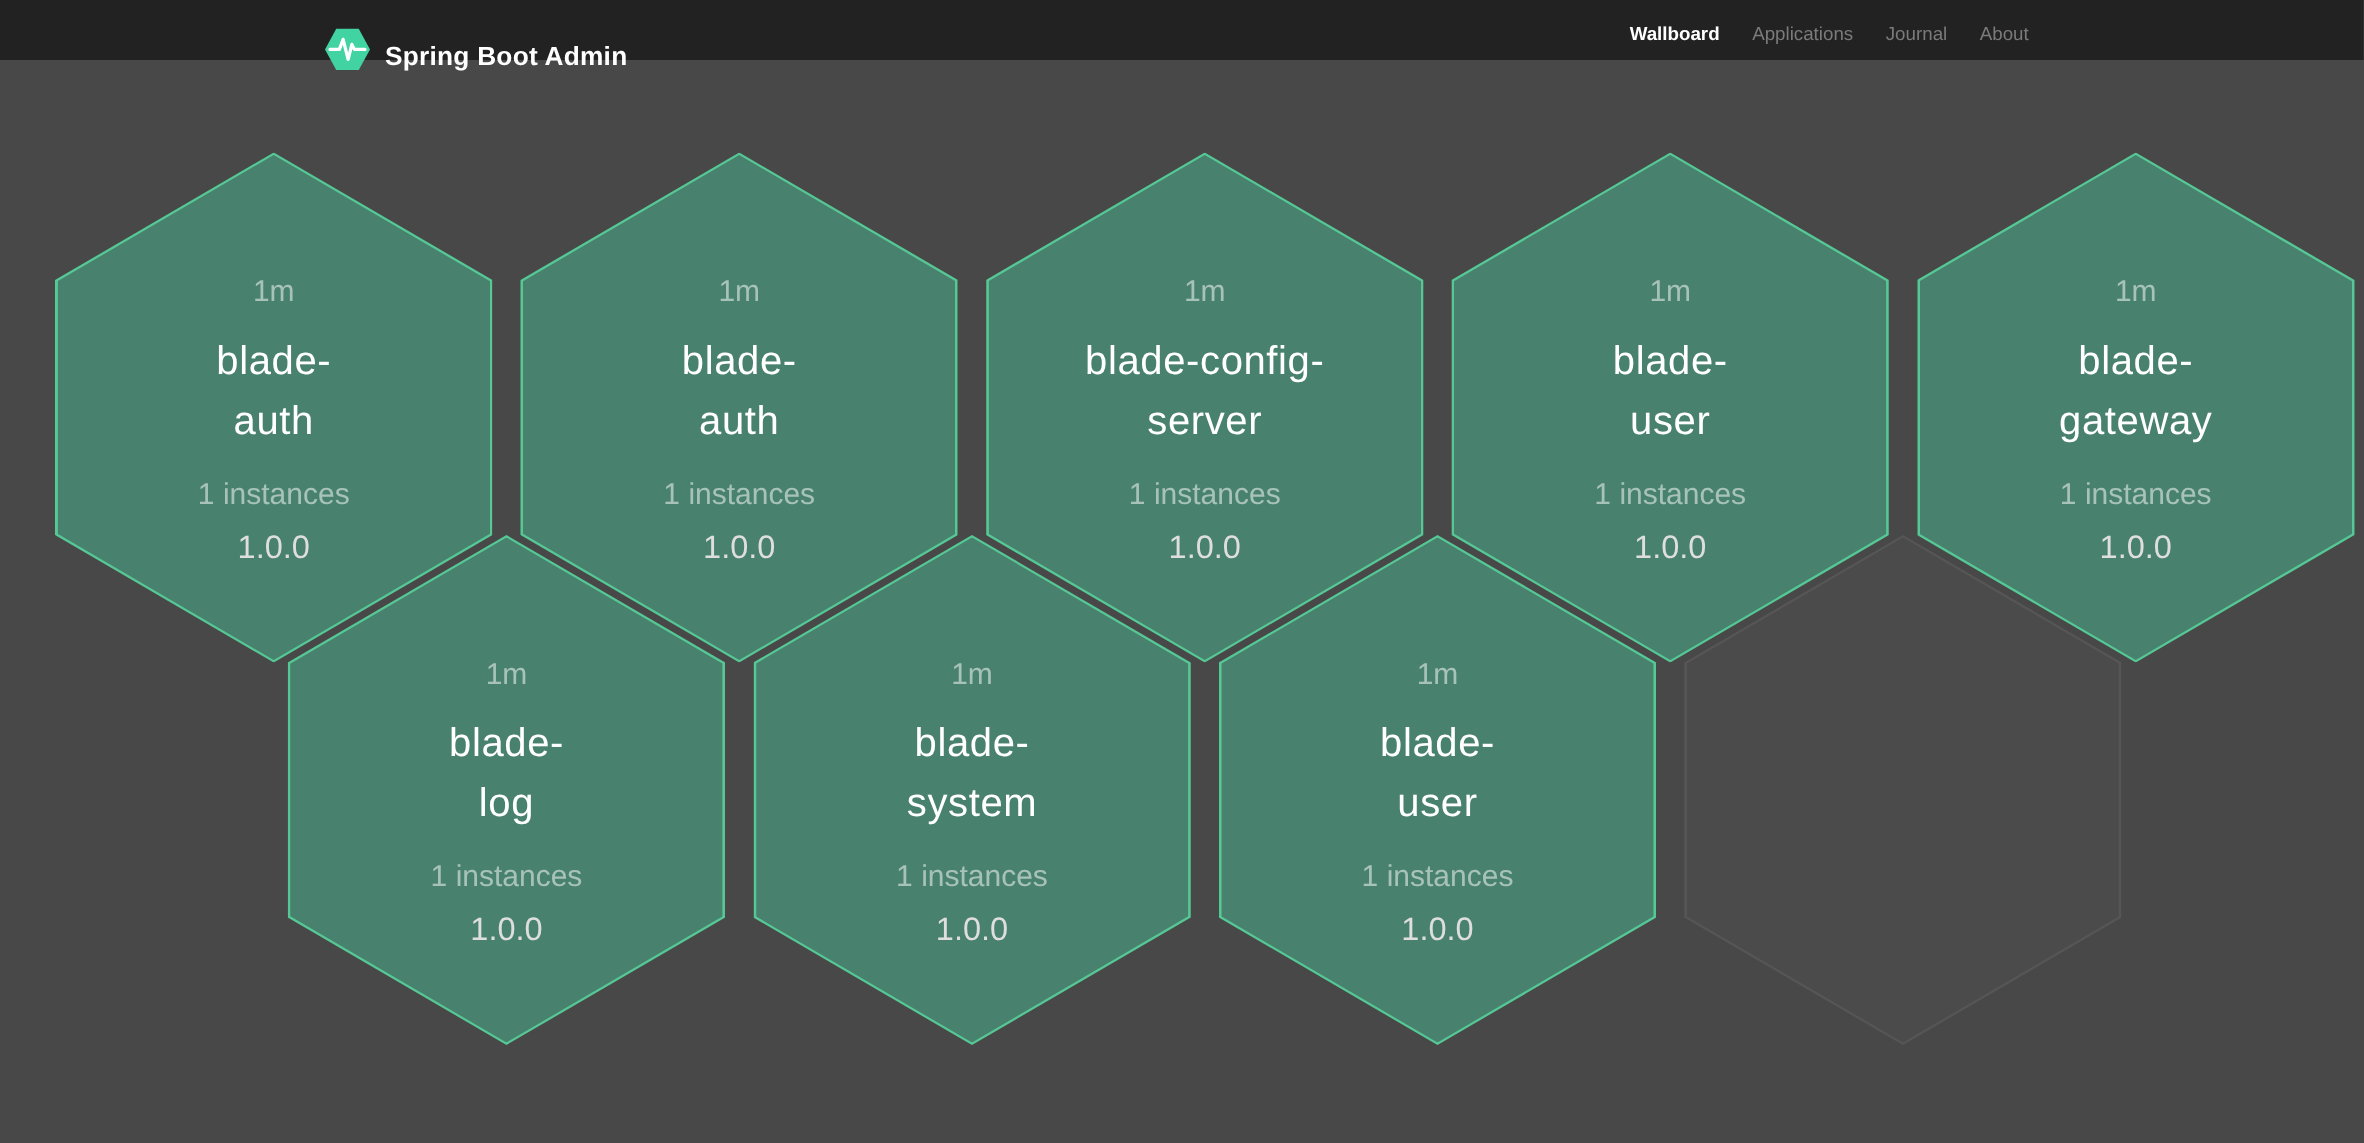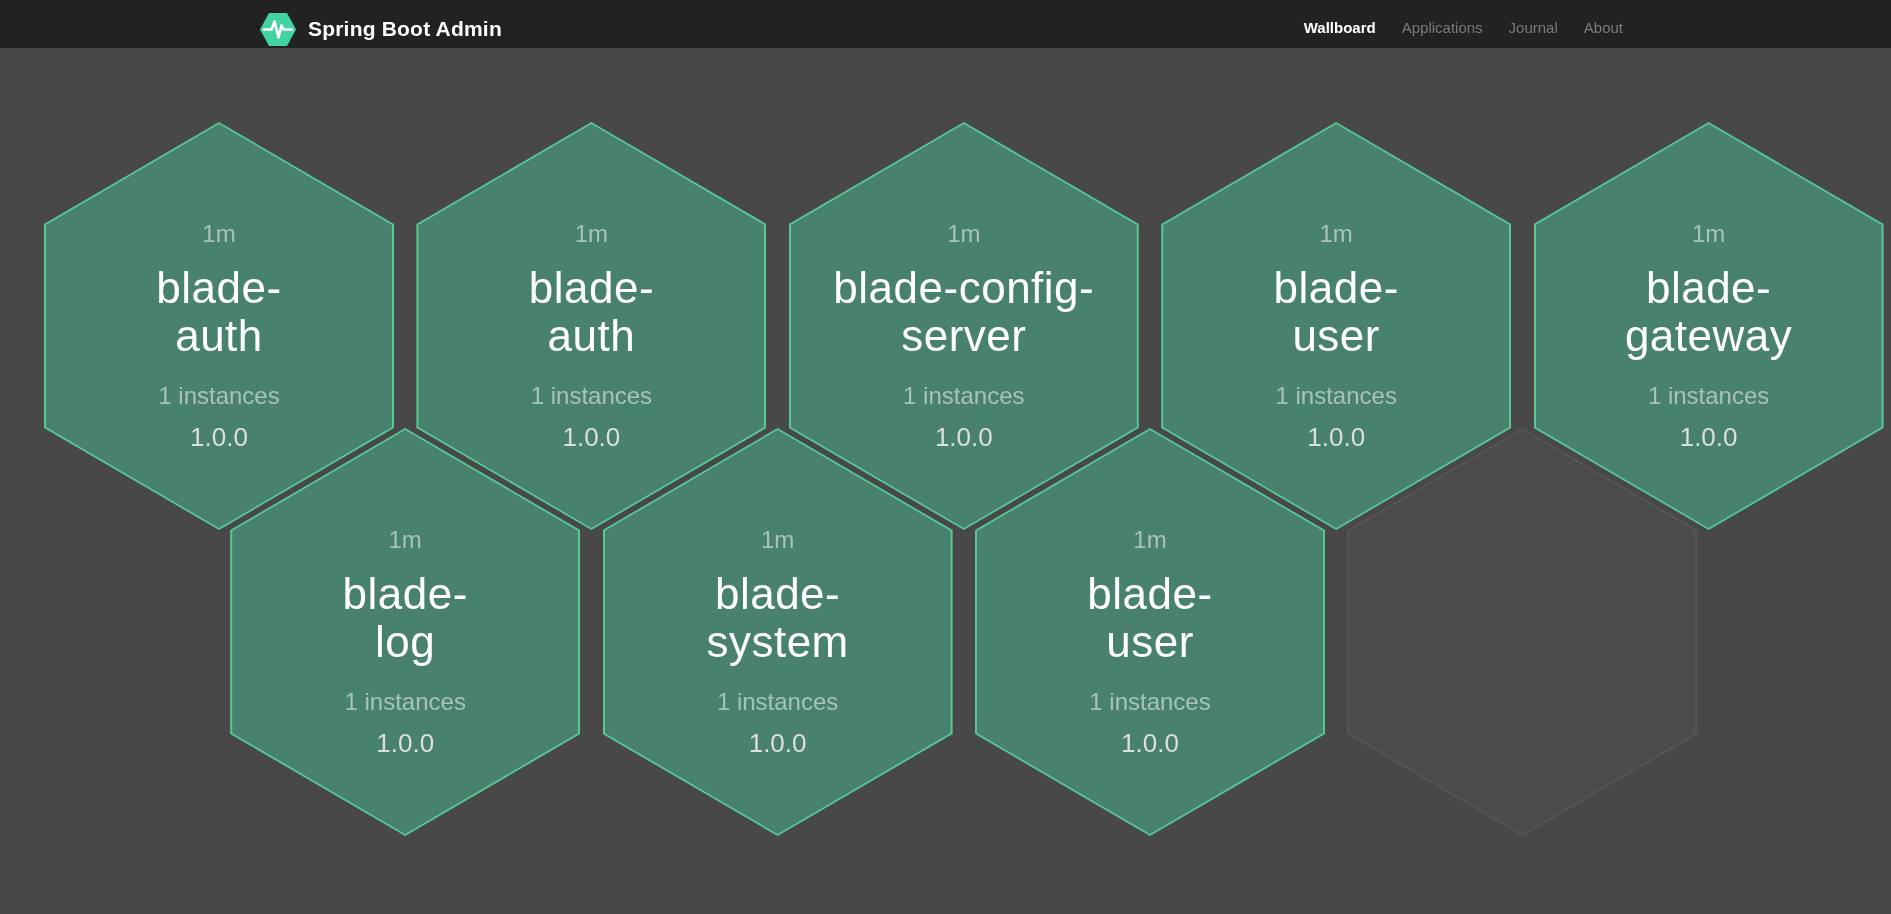--- a/index.html
+++ b/index.html
@@ -11,21 +11,21 @@
   }
 
   
   .navbar {
     position:absolute; left:0; top:0; width:1891px; height:48px;
     background:#232222;
     z-index:10;
   }
   .brand {
     position:absolute; left:258px; top:0; height:58px;
-    display:flex; align-items:center; gap:10px;
+    display:flex; align-items:flex-end; gap:10px;
     cursor:pointer;
   }
   .brand-icon { width:40px; height:37px; display:block; }
   .brand-title {
     color:#ffffff; font-size:21px; font-weight:bold; letter-spacing:.2px;
     white-space:nowrap;
   }
   .nav-links {
     position:absolute; right:268px; top:0; height:36px;
     display:flex; align-items:flex-end; gap:26px;
@@ -53,21 +53,21 @@
     padding-top:94px; text-align:center;
   }
   .hex.empty { background:#565656; cursor:default; }
   .hex.empty .hex-inner { background:#4b4b4b; }
 
   .hex-uptime {
     font-size:24px; line-height:32px; color:rgba(255,255,255,0.52);
     margin-bottom:14px;
   }
   .hex-name {
-    font-size:44px; line-height:48px; color:#ffffff; font-weight:400;
+    font-size:32px; line-height:48px; color:#ffffff; font-weight:400;
     letter-spacing:.5px; white-space:nowrap;
   }
   .hex-instances {
     font-size:24px; line-height:30px; color:rgba(255,255,255,0.52);
     margin-top:21px;
   }
   .hex-version {
     font-size:26px; line-height:32px; color:#dedede; margin-top:10px;
   }
 </style>

